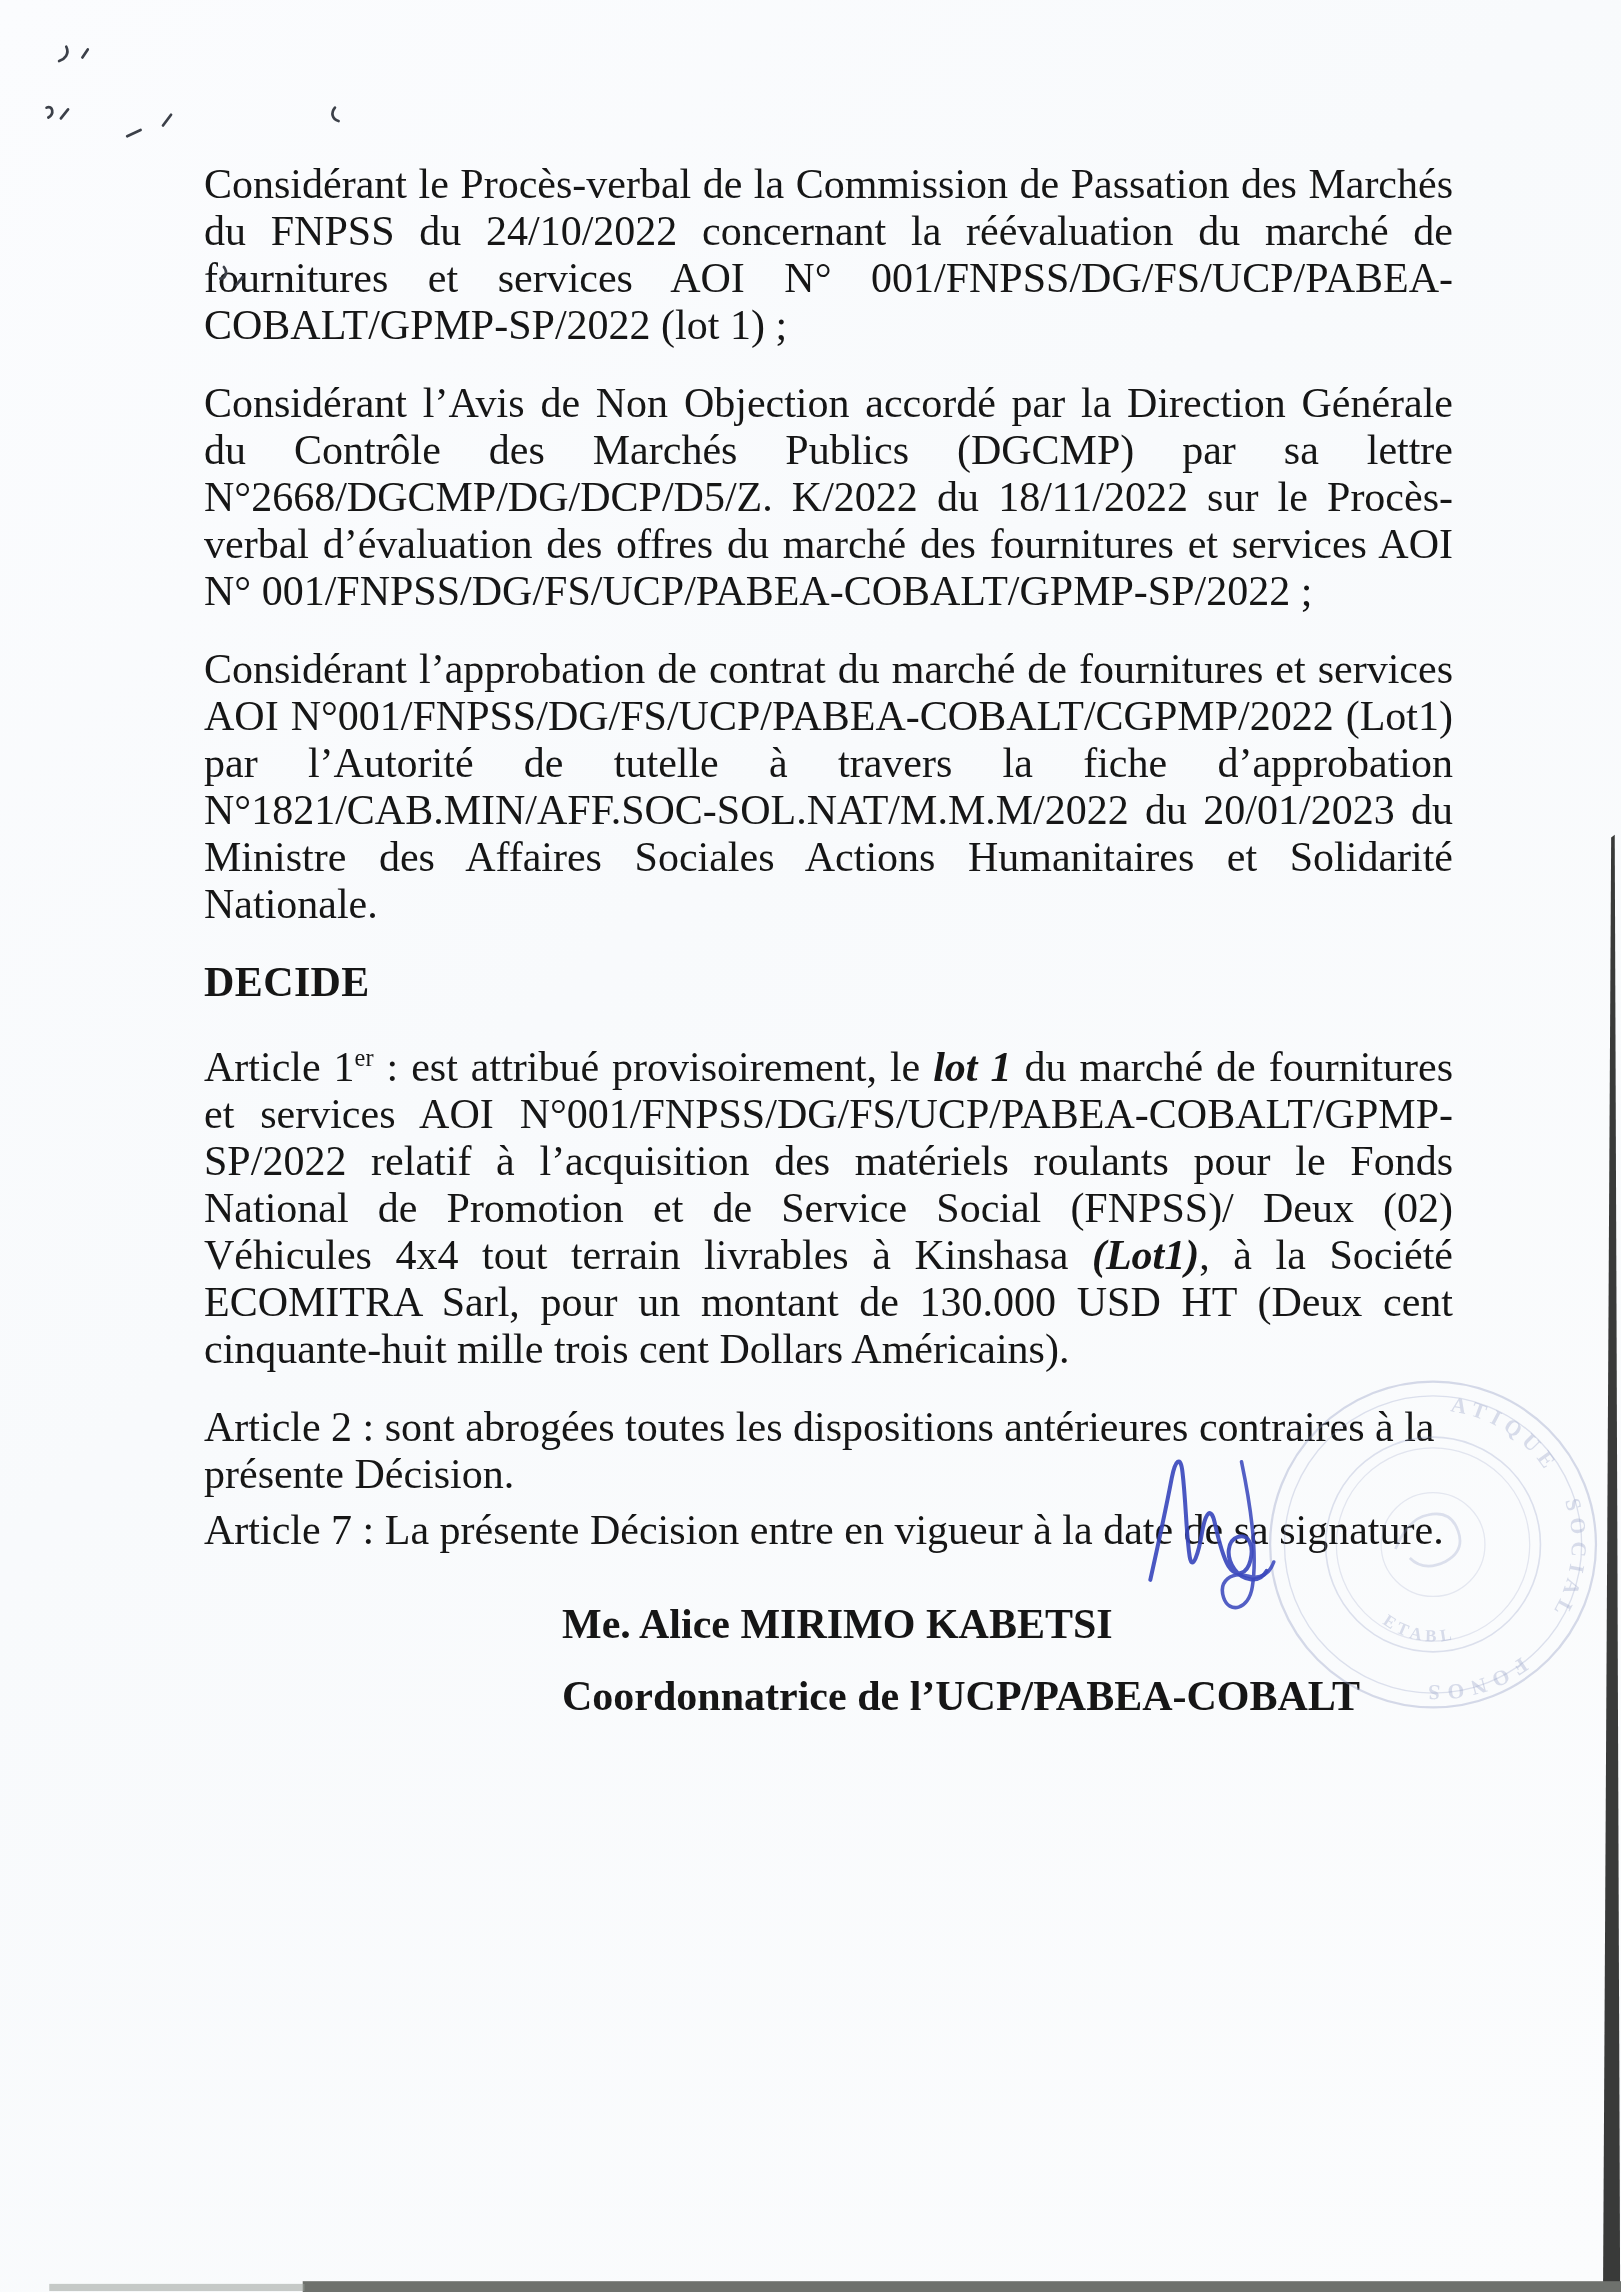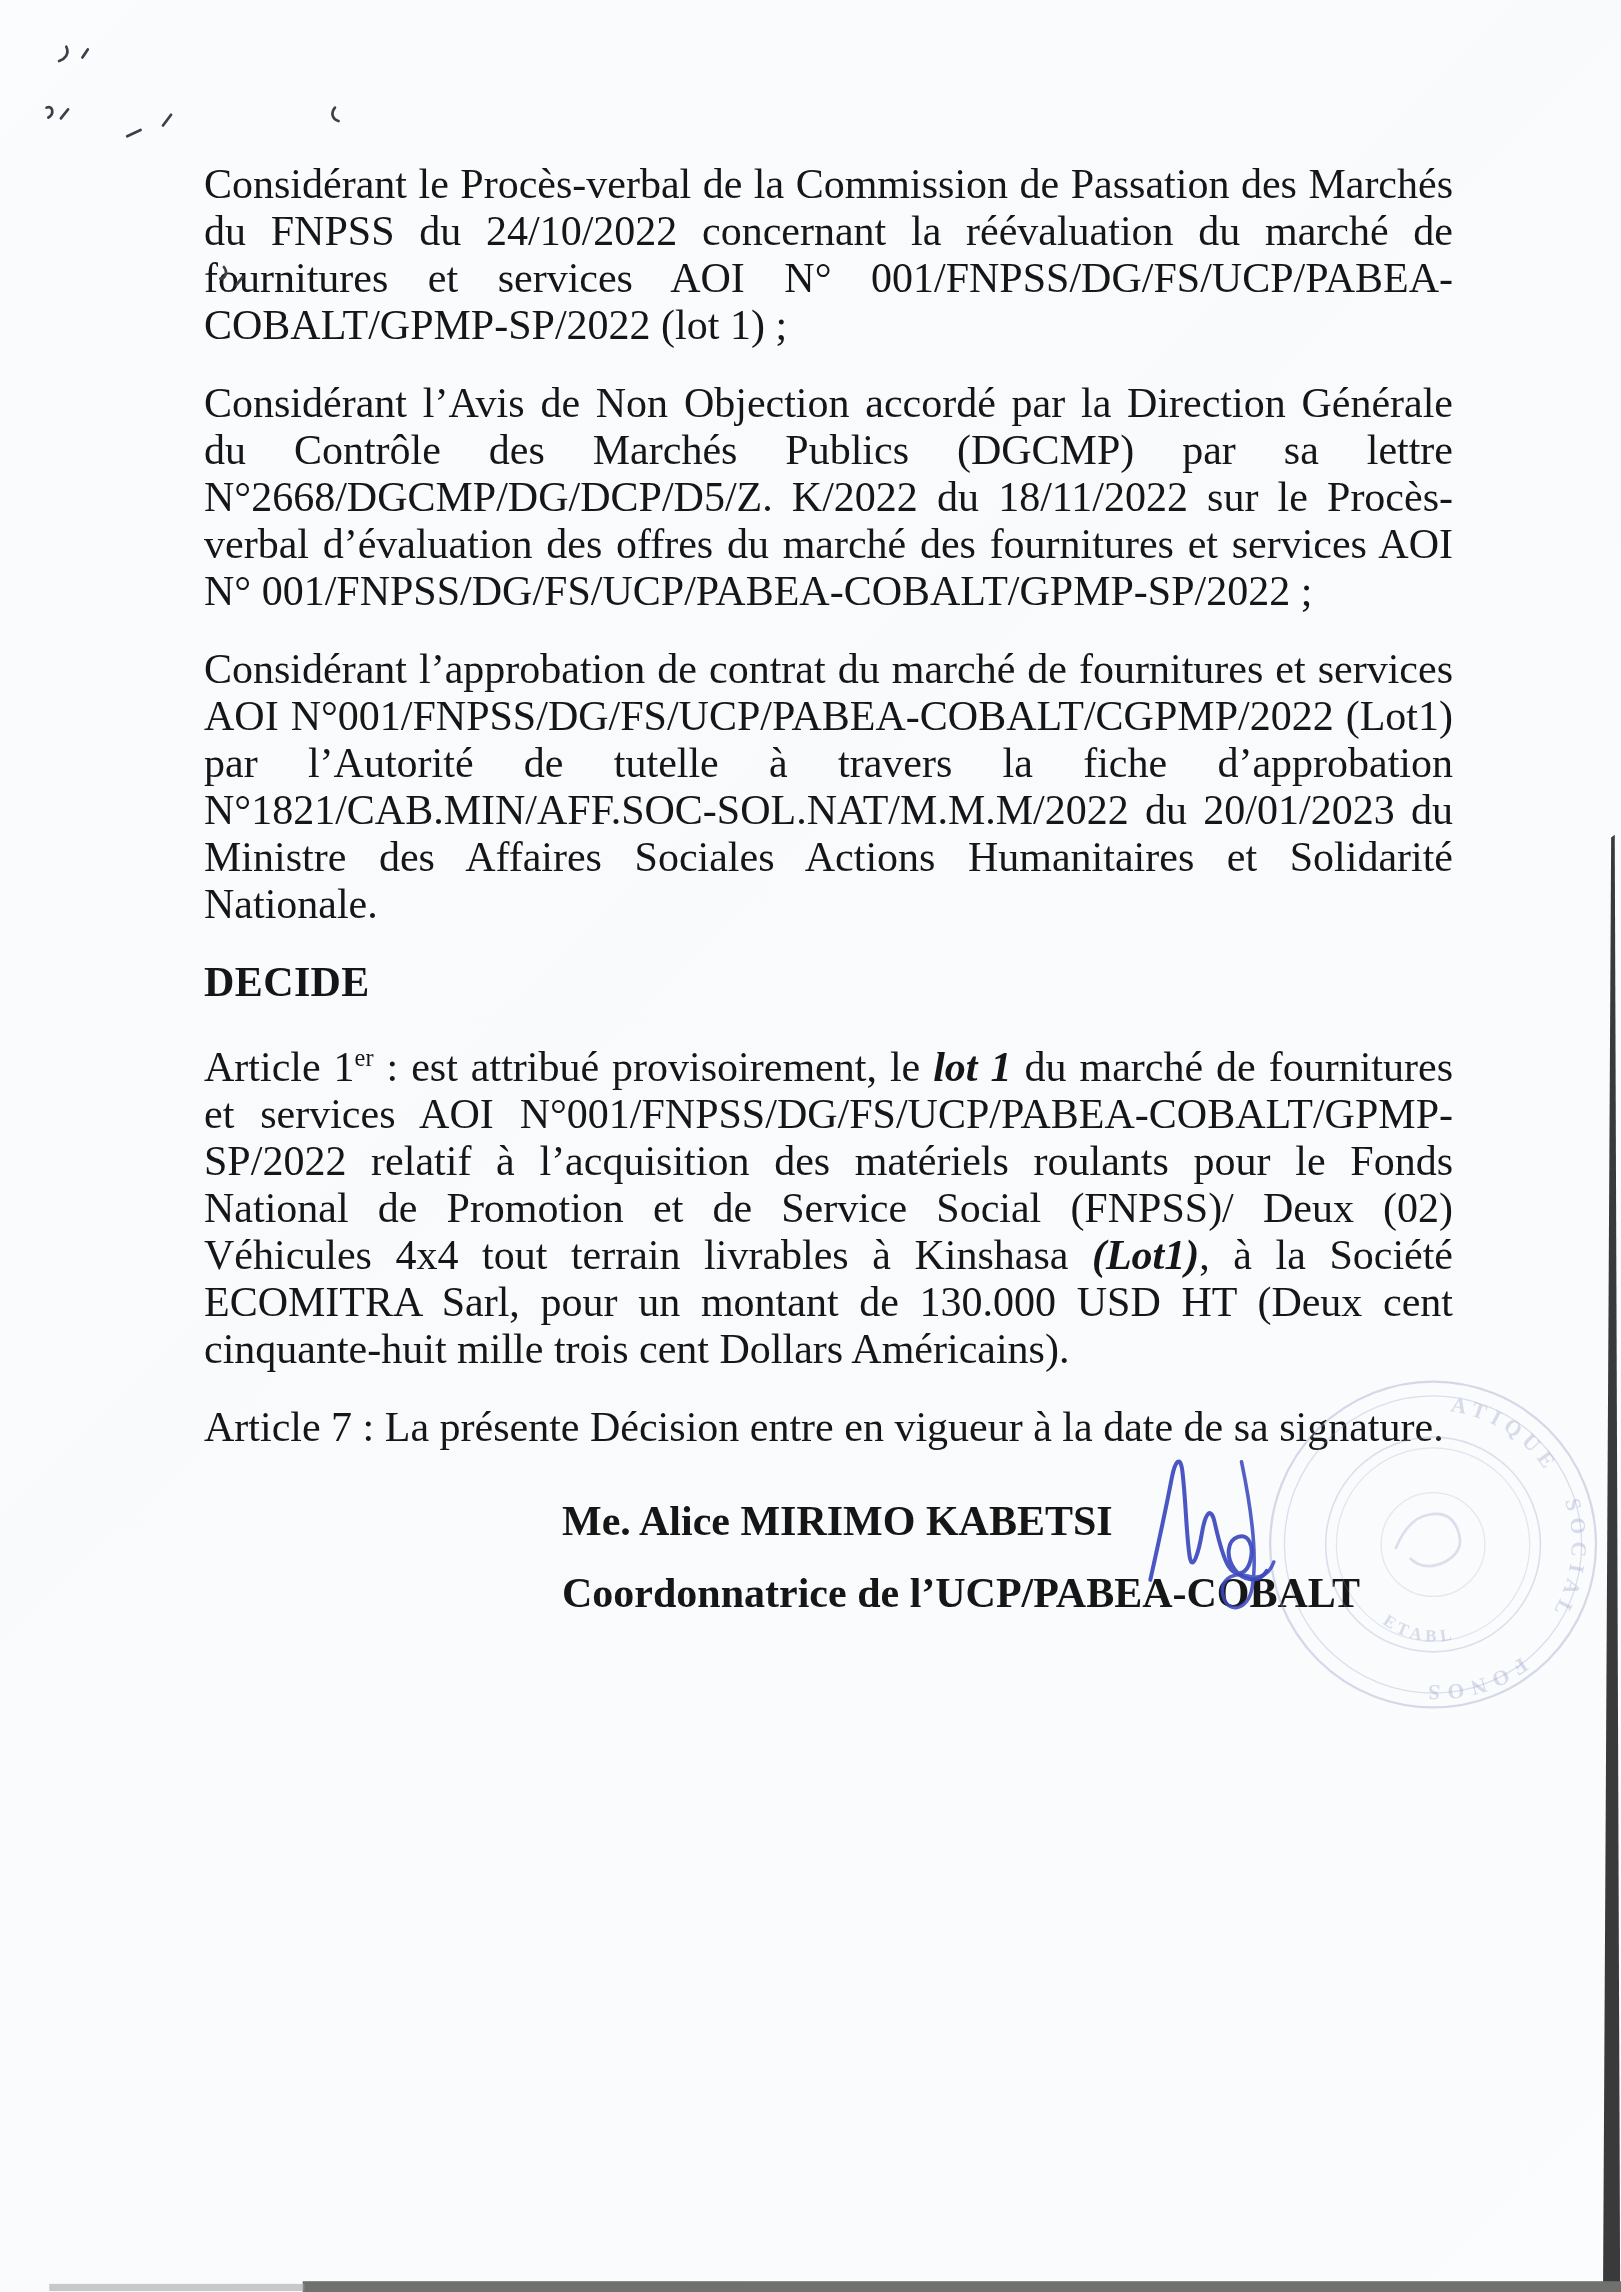--- a/index.html
+++ b/index.html
@@ -79,20 +79,21 @@
 
     <p class="para">Considérant l’Avis de Non Objection accordé par la Direction Générale du Contrôle des Marchés Publics (DGCMP) par sa lettre N°2668/DGCMP/DG/DCP/D5/Z. K/2022 du 18/11/2022 sur le Procès-verbal d’évaluation des offres du marché des fournitures et services AOI N° 001/FNPSS/DG/FS/UCP/PABEA-COBALT/GPMP-SP/2022 ;</p>
 
 
     <p class="para">Considérant l’approbation de contrat du marché de fournitures et services AOI N°001/FNPSS/DG/FS/UCP/PABEA-COBALT/CGPMP/2022 (Lot1) par l’Autorité de tutelle à travers la fiche d’approbation N°1821/CAB.MIN/AFF.SOC-SOL.NAT/M.M.M/2022 du 20/01/2023 du Ministre des Affaires Sociales Actions Humanitaires et Solidarité Nationale.</p>
 
     <p class="decide">DECIDE</p>
 
     <p class="para"><span class="b">Article 1</span><sup class="ord">er</sup><span> : est attribué provisoirement, le </span><span class="bi">lot 1</span><span> du marché de fournitures et services AOI N°001/FNPSS/DG/FS/UCP/PABEA-COBALT/GPMP-SP/2022 relatif à l’acquisition des matériels roulants pour le Fonds National de Promotion et de Service Social (FNPSS)/ Deux (02) Véhicules 4x4 tout terrain livrables à Kinshasa </span><span class="bi">(Lot1)</span><span>, à </span><span class="b">la Société ECOMITRA Sarl, pour un montant de 130.000 USD HT (Deux cent cinquante-huit mille trois cent Dollars Américains).</span></p>
 
+    <p class="para tight"><span class="b">Article 2</span><span> : sont abrogées toutes les dispositions antérieures contraires à la présente Décision.</span></p>
 
     <p class="para tight"><span class="b">Article 7</span><span> : La présente Décision entre en vigueur à la date de sa signature.</span></p>
 
     <div class="signature-block">
       <p class="sig-name">Me.  Alice MIRIMO KABETSI</p>
       <p class="sig-title">Coordonnatrice de l’UCP/PABEA-COBALT</p>
     </div>
 
   </div>
 

